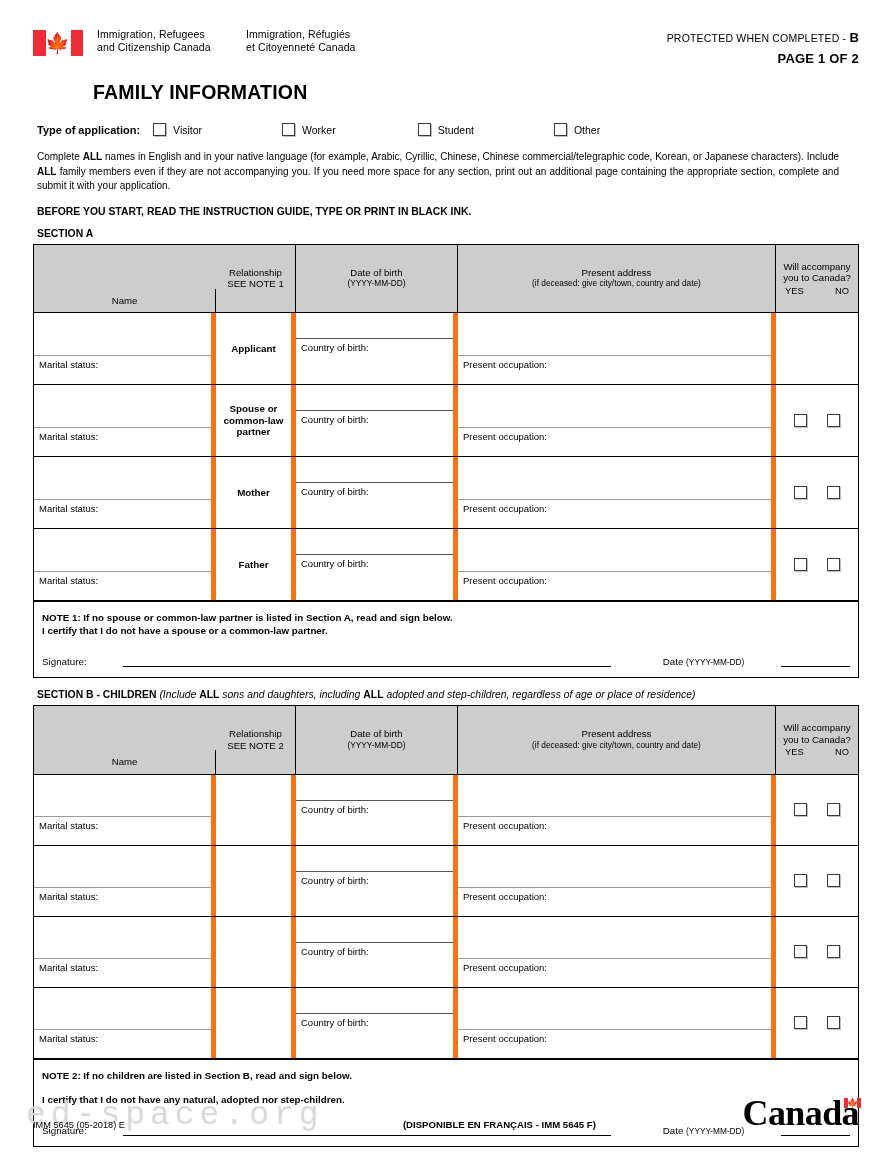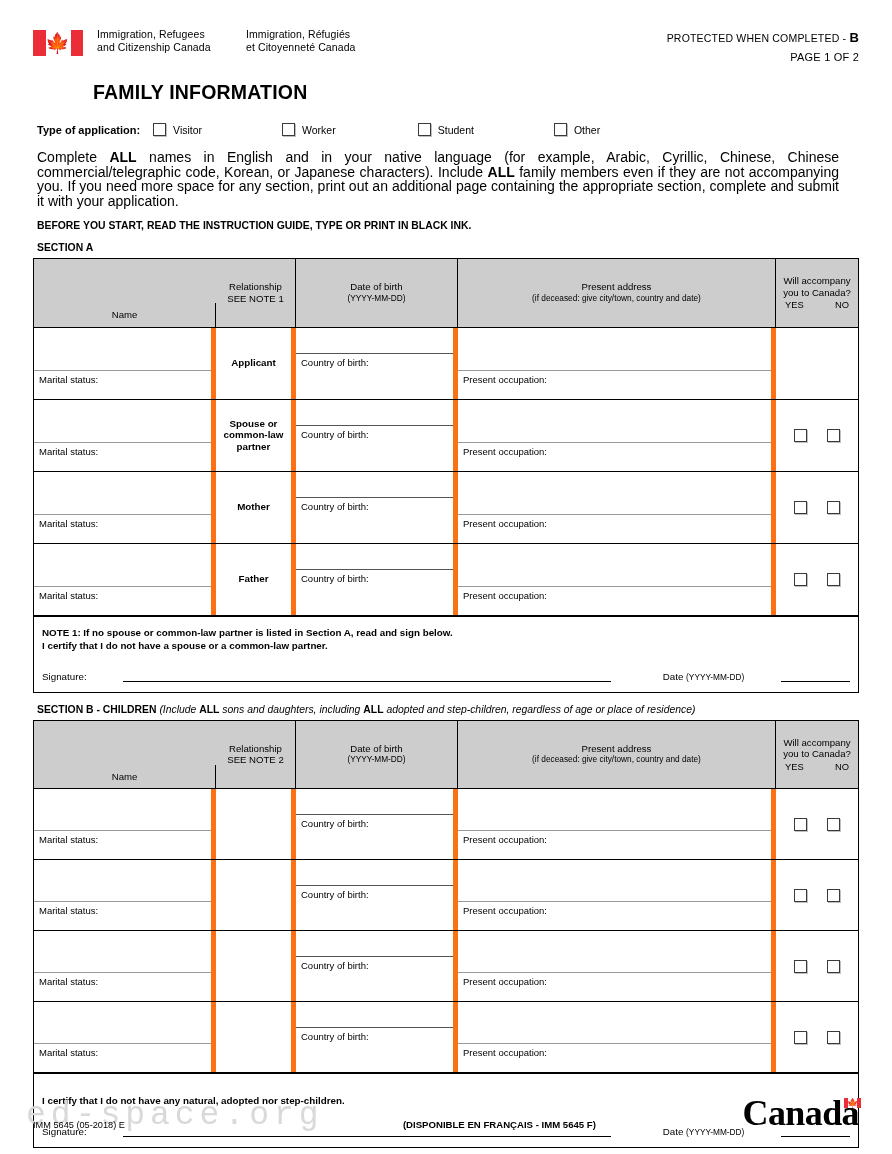--- a/index.html
+++ b/index.html
@@ -25,36 +25,36 @@
   .leaf { position:absolute; left:50%; top:50%; transform:translate(-50%,-50%);
           font-size:20px; line-height:1; color:#ea2d37; }
   .wordmark-en, .wordmark-fr {
     font-size:10.5px; line-height:12.5px; letter-spacing:0.1px; color:#000;
   }
   .wordmark-en { width:140px; }
   .wordmark-fr { width:140px; margin-left:9px; }
   .hdr-right { margin-left:auto; text-align:right; padding-top:2px; }
   .protected { font-size:10.5px; letter-spacing:0.2px; }
   .protected .letter { font-size:13px; font-weight:bold; }
-  .pageof { font-size:11px; margin-top:6px; letter-spacing:0.2px; }
+  .pageof { font-size:13px; margin-top:6px; letter-spacing:0.2px;font-weight:bold; }
 
   
   .title { font-size:19.5px; font-weight:bold; margin:19px 0 0 60px; letter-spacing:0.2px; }
 
   
   .apptype { display:flex; align-items:center; margin:19px 0 0 4px; font-size:10.5px; }
   .apptype .lbl { font-weight:bold; font-size:11px; margin-right:13px; }
   .apptype .opt { display:flex; align-items:flex-end; }
   .cb { width:13px; height:13px; border:1px solid #3a3a3a; background:#fff;
         display:inline-block; box-shadow:1px 1px 0 rgba(0,0,0,0.25); }
   .apptype .opt .cb { margin-right:7px; }
   .sp1 { width:80px; } .sp2 { width:82px; } .sp3 { width:80px; }
 
   
-  .para { font-size:14px; line-height:14.5px; text-align:justify; margin:14px 20px 0 4px; }
+  .para { font-size:10px; line-height:14.5px; text-align:justify; margin:14px 20px 0 4px; }
   .para b { font-weight:bold; }
   .beforeyou { font-size:10.4px; font-weight:bold; margin:12px 4px 0 4px; }
   .sectlabel { font-size:10.4px; font-weight:bold; margin:11px 4px 5px 4px; }
   .sectlabel .norm { font-weight:normal;font-style:italic; }
 
   
   .tbl { width:826px; border:1px solid #000; border-collapse:separate; }
   .thead { display:flex; background:#cdcdcd; border-bottom:1px solid #000; }
   .thead .th {
     font-size:9.6px; line-height:11.5px; text-align:center;
@@ -397,20 +397,21 @@
         <div class="blank"></div>
         <div class="occ">Present occupation:</div>
       </div>
       <div class="cell acc">
         <span class="cb"></span>
         <span class="cb"></span>
       </div>
     </div>
 
     <div class="notewrap">
+      <div class="noteline">NOTE 2: If no children are listed in Section B, read and sign below.</div>
       <div class="noteline" style="margin-top:11px">I certify that I do not have any natural, adopted nor step-children.</div>
       <div class="sigrow">
         <span class="sl">Signature:</span>
         <span class="rule rule-sig"></span>
         <span class="datelbl"><span>Date </span><span class="fmt">(YYYY-MM-DD)</span></span>
         <span class="rule rule-date"></span>
       </div>
     </div>
   </div>
 

